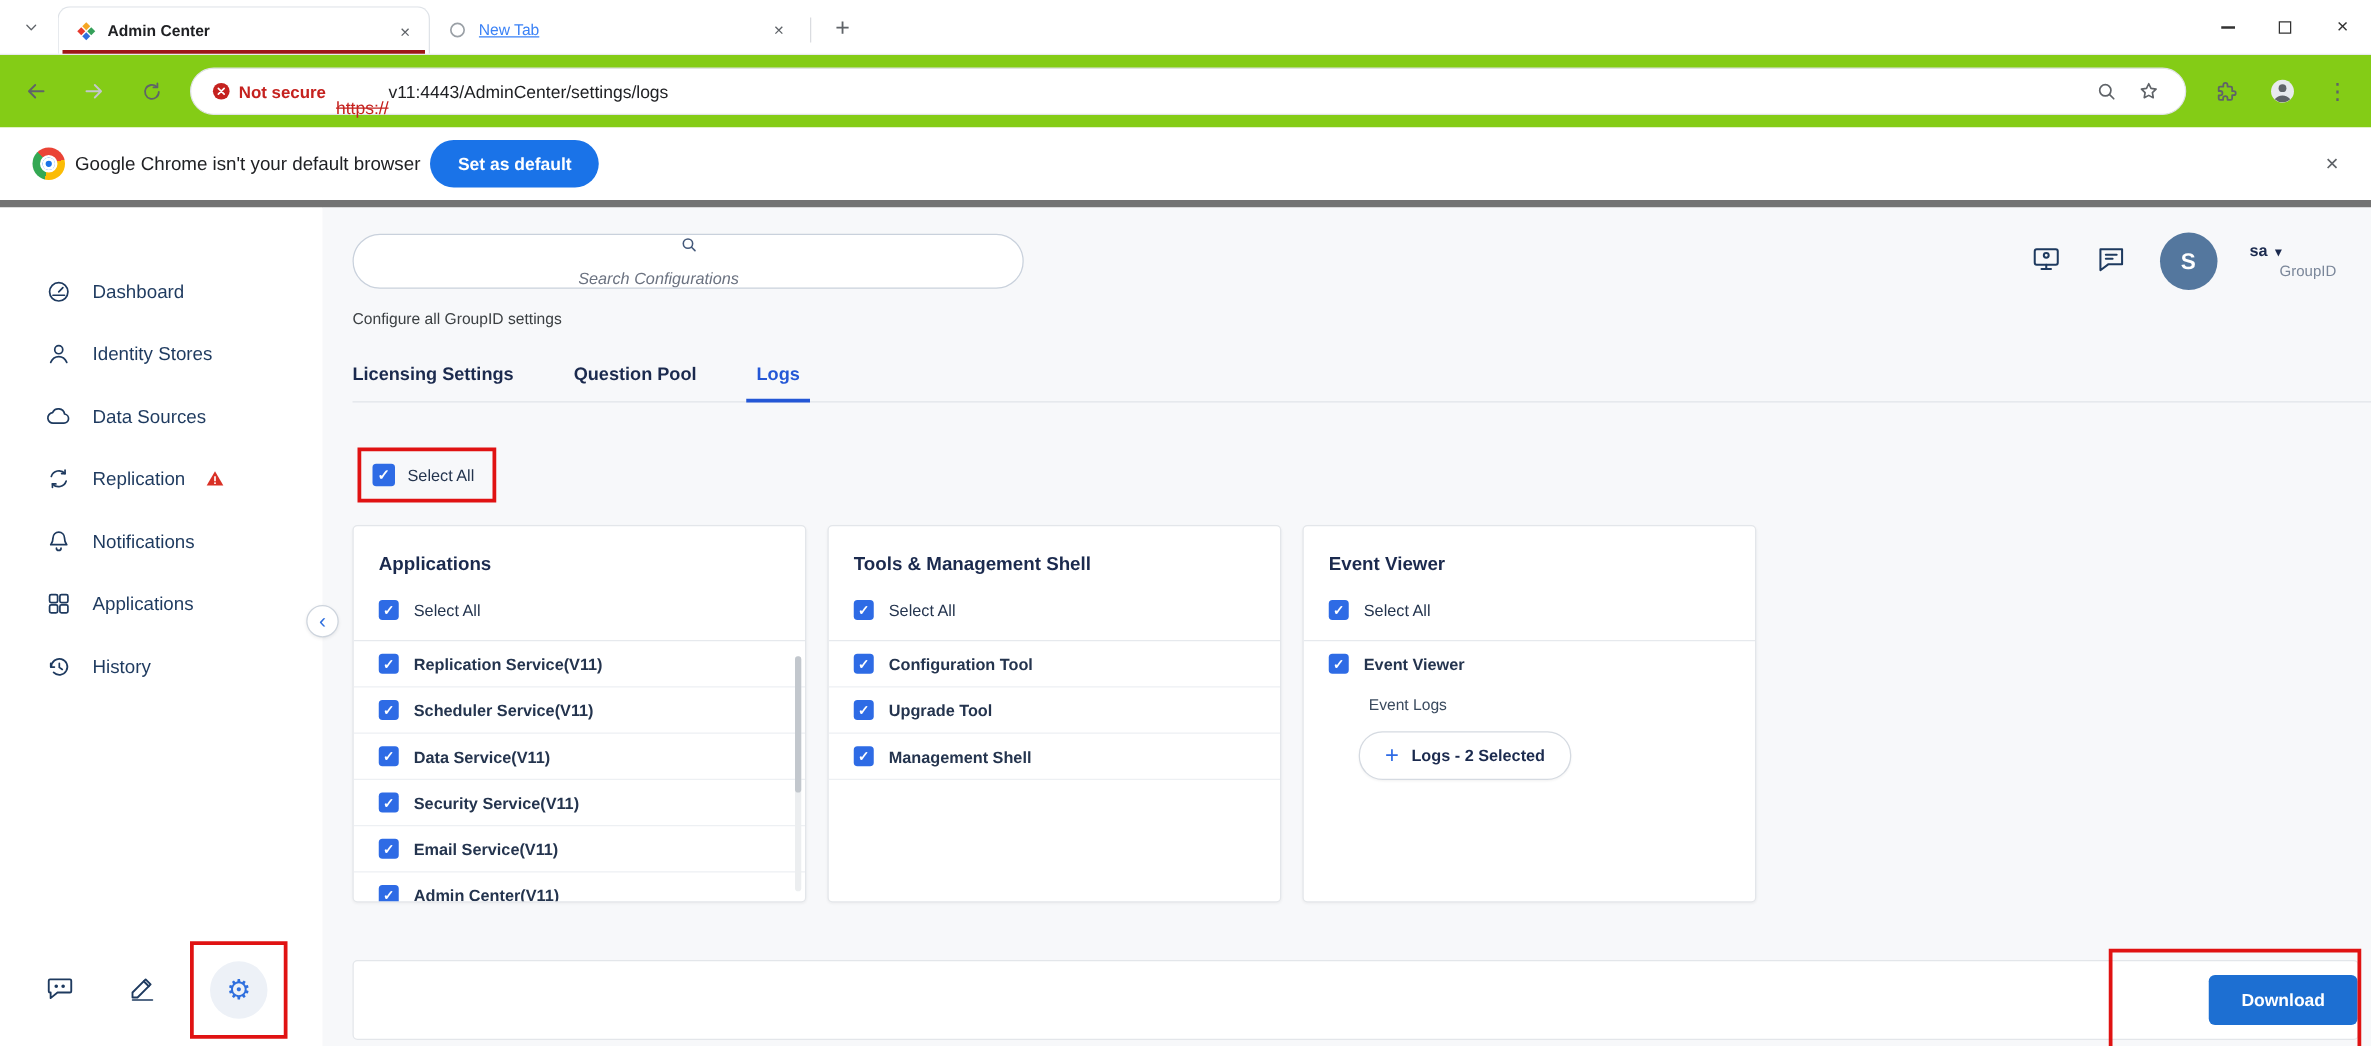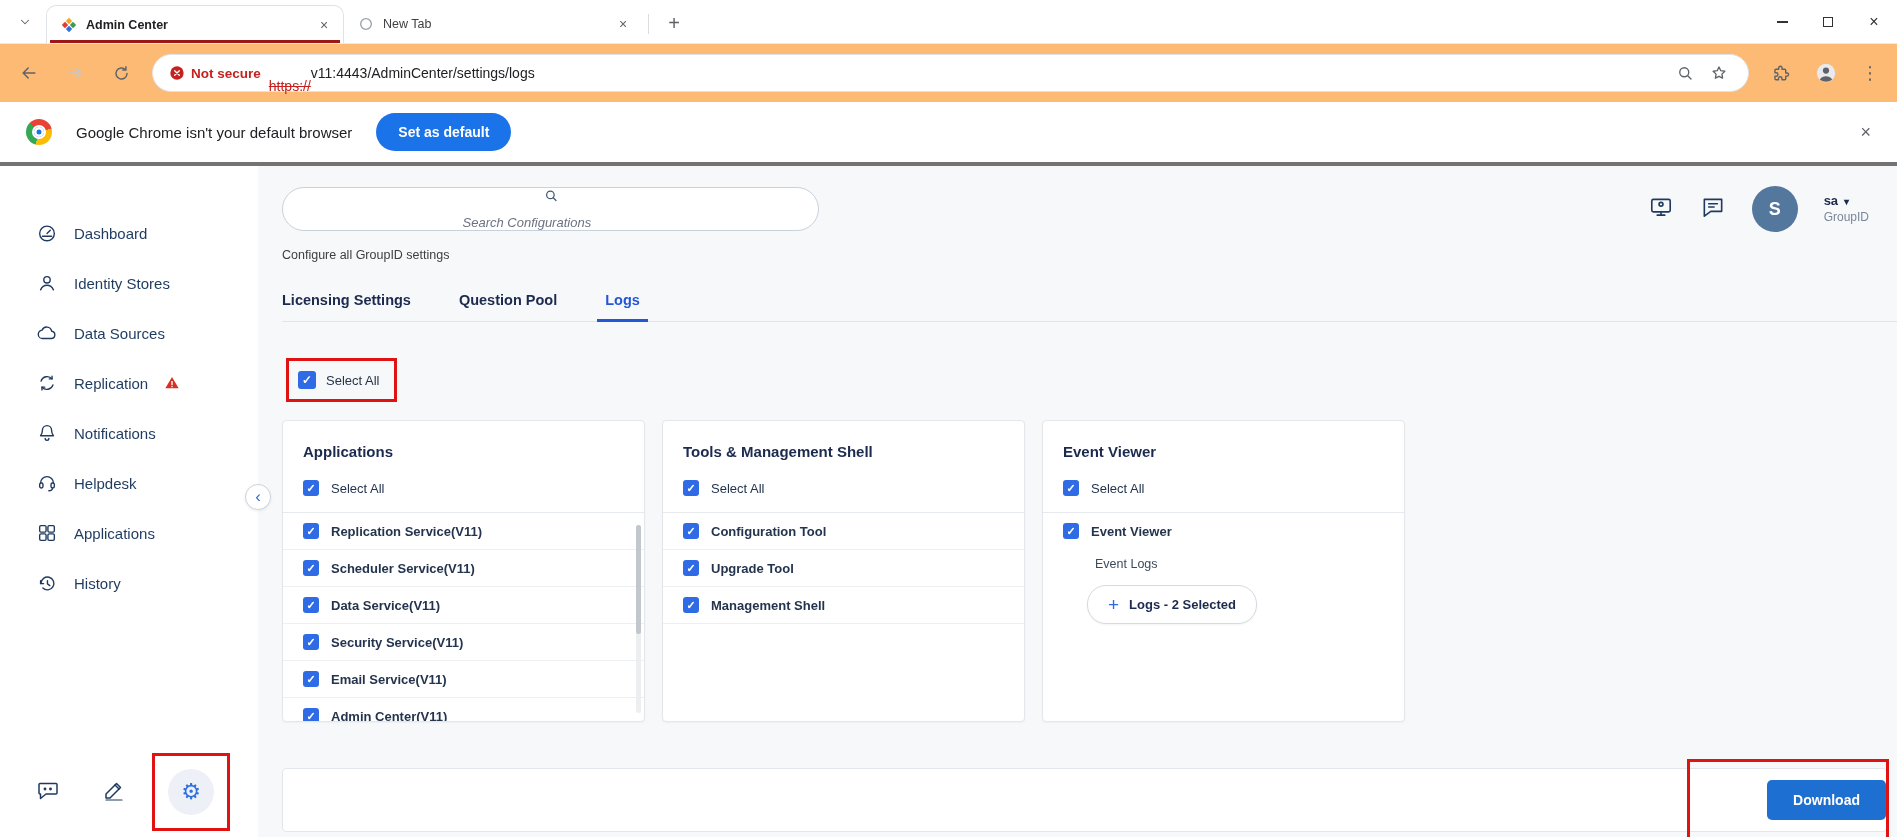--- a/index.html
+++ b/index.html
@@ -6,45 +6,45 @@
   body { font-family:"Liberation Sans", sans-serif; background:#fff; }
   .screen { position:relative; width:1897px; height:837px; background:#fff; overflow:hidden; }
 
   
   .tabstrip { height:44px; background:#fff; display:flex; align-items:flex-end; border-bottom:1px solid #e8eaed; position:relative; }
   .tab-search-btn { width:34px; height:34px; margin:0 4px 4px 8px; display:flex; align-items:center; justify-content:center; border-radius:50%; cursor:pointer; }
   .tab { position:relative; width:298px; height:38px; display:flex; align-items:center; gap:9px; padding:0 10px 0 14px; font-size:12.5px; color:#202124; cursor:pointer; }
   .tab.active { background:#fff; border:1px solid #dfe3e8; border-bottom:none; border-radius:10px 10px 0 0; }
   .tab.active::after { content:""; position:absolute; left:3px; right:3px; bottom:0; height:3px; background:#9d1717; }
   .tab .tab-title { flex:1; white-space:nowrap; overflow:hidden; font-weight:600; }
-  .tab:not(.active) .tab-title { font-weight:400; color:#404040; }
+  .tab:not(.active) .tab-title { font-weight:400; color:#3b82f6;text-decoration:underline; }
   .tab-close { width:18px; height:18px; display:flex; align-items:center; justify-content:center; border-radius:50%; color:#5f6368; font-size:14px; cursor:pointer; }
   .tab-divider { width:1px; height:20px; background:#dadce0; margin:0 6px 9px 6px; }
   .newtab-btn { width:30px; height:30px; margin:0 0 5px 4px; display:flex; align-items:center; justify-content:center; font-size:20px; color:#5f6368; border-radius:50%; cursor:pointer; }
   .win-controls { margin-left:auto; display:flex; align-self:stretch; }
   .win-btn { width:46px; display:flex; align-items:center; justify-content:center; cursor:pointer; }
   .min-glyph { display:block; width:11px; height:2px; background:#333; }
   .max-glyph { display:block; width:10px; height:10px; border:1.5px solid #333; }
   .win-close-glyph { font-size:16px; color:#333; }
 
   
-  .toolbar { height:58px; background:#fdba74; display:flex; align-items:center; padding:0 14px; gap:16px; }
+  .toolbar { height:58px; background:#84cc16; display:flex; align-items:center; padding:0 14px; gap:16px; }
   .nav-btn { width:30px; height:30px; display:flex; align-items:center; justify-content:center; border-radius:50%; cursor:pointer; flex:none; }
   .omnibox { flex:1; height:38px; border:1px solid #e0e3e7; background:#fff; border-radius:19px; display:flex; align-items:center; padding:0 16px; gap:8px; }
   .notsecure-badge { display:flex; align-items:center; gap:6px; }
   .notsecure-label { color:#c5221f; font-size:13.5px; font-weight:600; }
   .url-text { font-size:14px; color:#202124; display:flex; align-items:center; }
   .url-scheme { color:#c5221f; text-decoration:line-through;margin-top:25px; }
   .omni-spacer { flex:1; }
   .omni-icon { width:26px; height:26px; display:flex; align-items:center; justify-content:center; cursor:pointer; flex:none; }
   .toolbar-right { display:flex; align-items:center; gap:16px; }
   .menu-dots { font-size:18px; color:#5f6368; cursor:pointer; padding:0 4px; }
 
   
-  .banner { height:64px; background:#fff; border-bottom:4px solid #737373; display:flex; align-items:center; padding-left:26px; gap:24px; }
+  .banner { height:64px; background:#fff; border-bottom:6px solid #737373; display:flex; align-items:center; padding-left:26px; gap:8px; }
   .chrome-logo { width:26px; height:26px; border-radius:50%; background:conic-gradient(from -45deg, #ea4335 0 120deg, #fbbc05 0 240deg, #34a853 0 360deg); position:relative; flex:none; }
   .chrome-logo::after { content:""; position:absolute; inset:6px; border-radius:50%; background:#1a73e8; box-shadow:0 0 0 2.5px #fff inset; border:2.5px solid #fff; }
   .banner-text { font-size:15px; color:#202124; }
   .default-btn { background:#1a73e8; color:#fff; border:none; border-radius:20px; font-size:14px; font-weight:700; padding:11px 22px; cursor:pointer; font-family:inherit; }
   .banner-close { margin-left:auto; padding-right:26px; font-size:18px; color:#5f6368; cursor:pointer; }
 
   
   .app { display:flex; height:671px; }
   .sidebar { width:258px; background:#fff; position:relative; flex:none; }
   .brand { display:flex; align-items:center; gap:12px; padding:30px 0 0 34px; }
@@ -64,21 +64,21 @@
   .main { flex:1; background:#f7f8fa; padding-left:24px; position:relative; overflow:hidden; }
   .main-header { display:flex; align-items:center; justify-content:space-between; margin-top:20px; padding-right:28px; }
   .searchpill { width:537px; height:44px; background:#fff; border:1px solid #c9d1dc; border-radius:22px; display:flex; align-items:center; gap:12px; padding:0 20px;flex-direction:column; }
   .searchpill input { border:none; outline:none; background:transparent; flex:1; font-size:13px; font-family:inherit; color:#333; }
   .searchpill input::placeholder { font-style:italic; color:#6b7280; }
   .header-right { display:flex; align-items:center; gap:26px; }
   .avatar { width:46px; height:46px; border-radius:50%; background:#54779e; color:#fff; font-size:18px; font-weight:700; display:flex; align-items:center; justify-content:center; }
   .user-block { line-height:1.25; }
   .user-name { font-size:13px; color:#1b2a4e; font-weight:600; cursor:pointer; }
   .user-caret { font-size:10px; color:#1b2a4e; margin-left:6px; }
-  .user-org { font-size:12px; color:#7a8699; }
+  .user-org { font-size:12px; color:#7a8699;margin-left:24px; }
 
   .subtitle { margin-top:16px; font-size:12.5px; color:#3c4043; }
 
   .tabs { display:flex; gap:48px; margin-top:30px; border-bottom:1px solid #e1e4e9; padding-bottom:13px; }
   .tab-item { font-size:14.5px; font-weight:700; color:#1b2a4e; cursor:pointer; position:relative; }
   .tab-item.active { color:#2457d6; }
   .tab-item.active::after { content:""; position:absolute; left:-8px; right:-8px; bottom:-14px; height:3px; background:#2457d6; }
 
   .cb { width:16px; height:16px; border-radius:3px; background:#2e6be5; color:#fff; display:inline-flex; align-items:center; justify-content:center; font-size:11px; font-weight:700; flex:none; cursor:pointer; }
   .cb::after { content:"✓"; }
@@ -258,29 +258,20 @@
         </div>
         <div class="nav-item">
           <svg class="stroke-ic nico" width="22" height="22" viewBox="0 0 24 24">
               <path d="M12 4a5 5 0 0 1 5 5c0 3 .8 4.5 2 6H5c1.2-1.5 2-3 2-6a5 5 0 0 1 5-5z"></path>
               <path d="M10 18a2 2 0 0 0 4 0"></path>
             </svg>
           <span>Notifications</span>
         </div>
         <div class="nav-item">
           <svg class="stroke-ic nico" width="22" height="22" viewBox="0 0 24 24">
-              <path d="M5 12a7 7 0 0 1 14 0"></path>
-              <rect x="4" y="12" width="3.6" height="5.5" rx="1.6"></rect>
-              <rect x="16.4" y="12" width="3.6" height="5.5" rx="1.6"></rect>
-              <path d="M18 17.5c0 2-1.8 3-4 3"></path>
-            </svg>
-          <span>Helpdesk</span>
-        </div>
-        <div class="nav-item">
-          <svg class="stroke-ic nico" width="22" height="22" viewBox="0 0 24 24">
               <rect x="4" y="4" width="7" height="7" rx="1.4"></rect>
               <rect x="13" y="4" width="7" height="7" rx="1.4"></rect>
               <rect x="4" y="13" width="7" height="7" rx="1.4"></rect>
               <rect x="13" y="13" width="7" height="7" rx="1.4"></rect>
             </svg>
           <span>Applications</span>
         </div>
         <div class="nav-item">
           <svg class="stroke-ic nico" width="22" height="22" viewBox="0 0 24 24">
               <path d="M5.5 12.5a7 7 0 1 1 2 4.9"></path>

